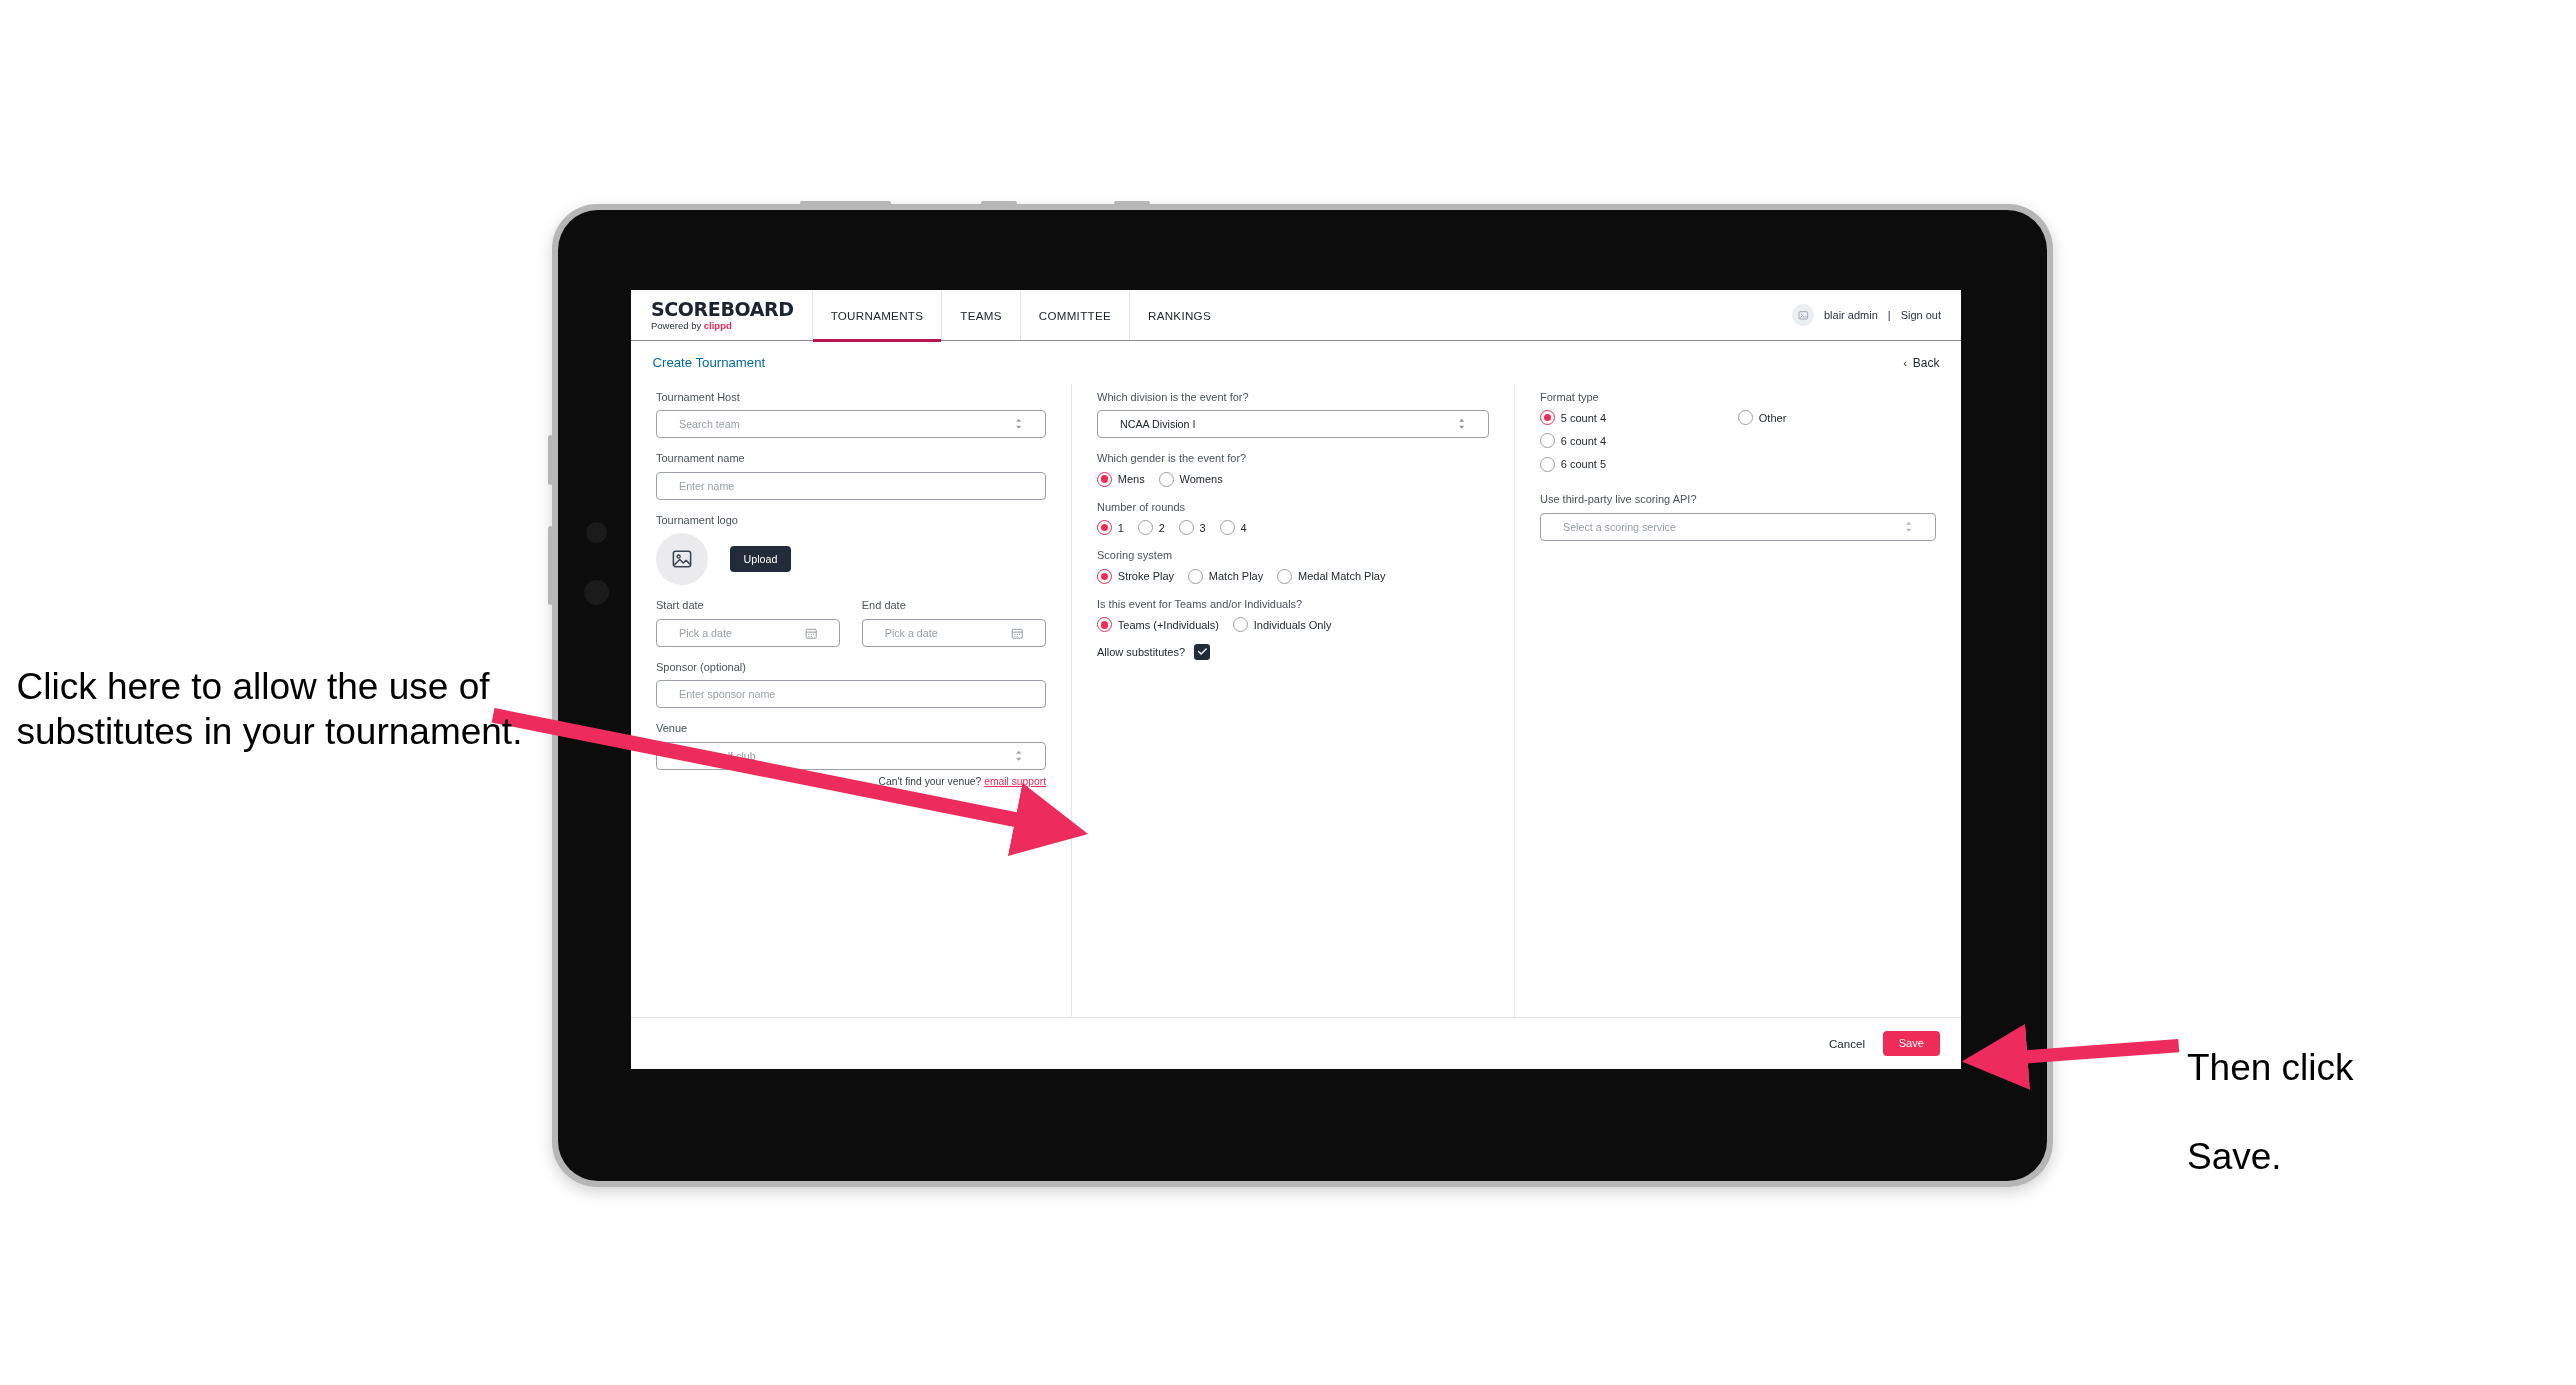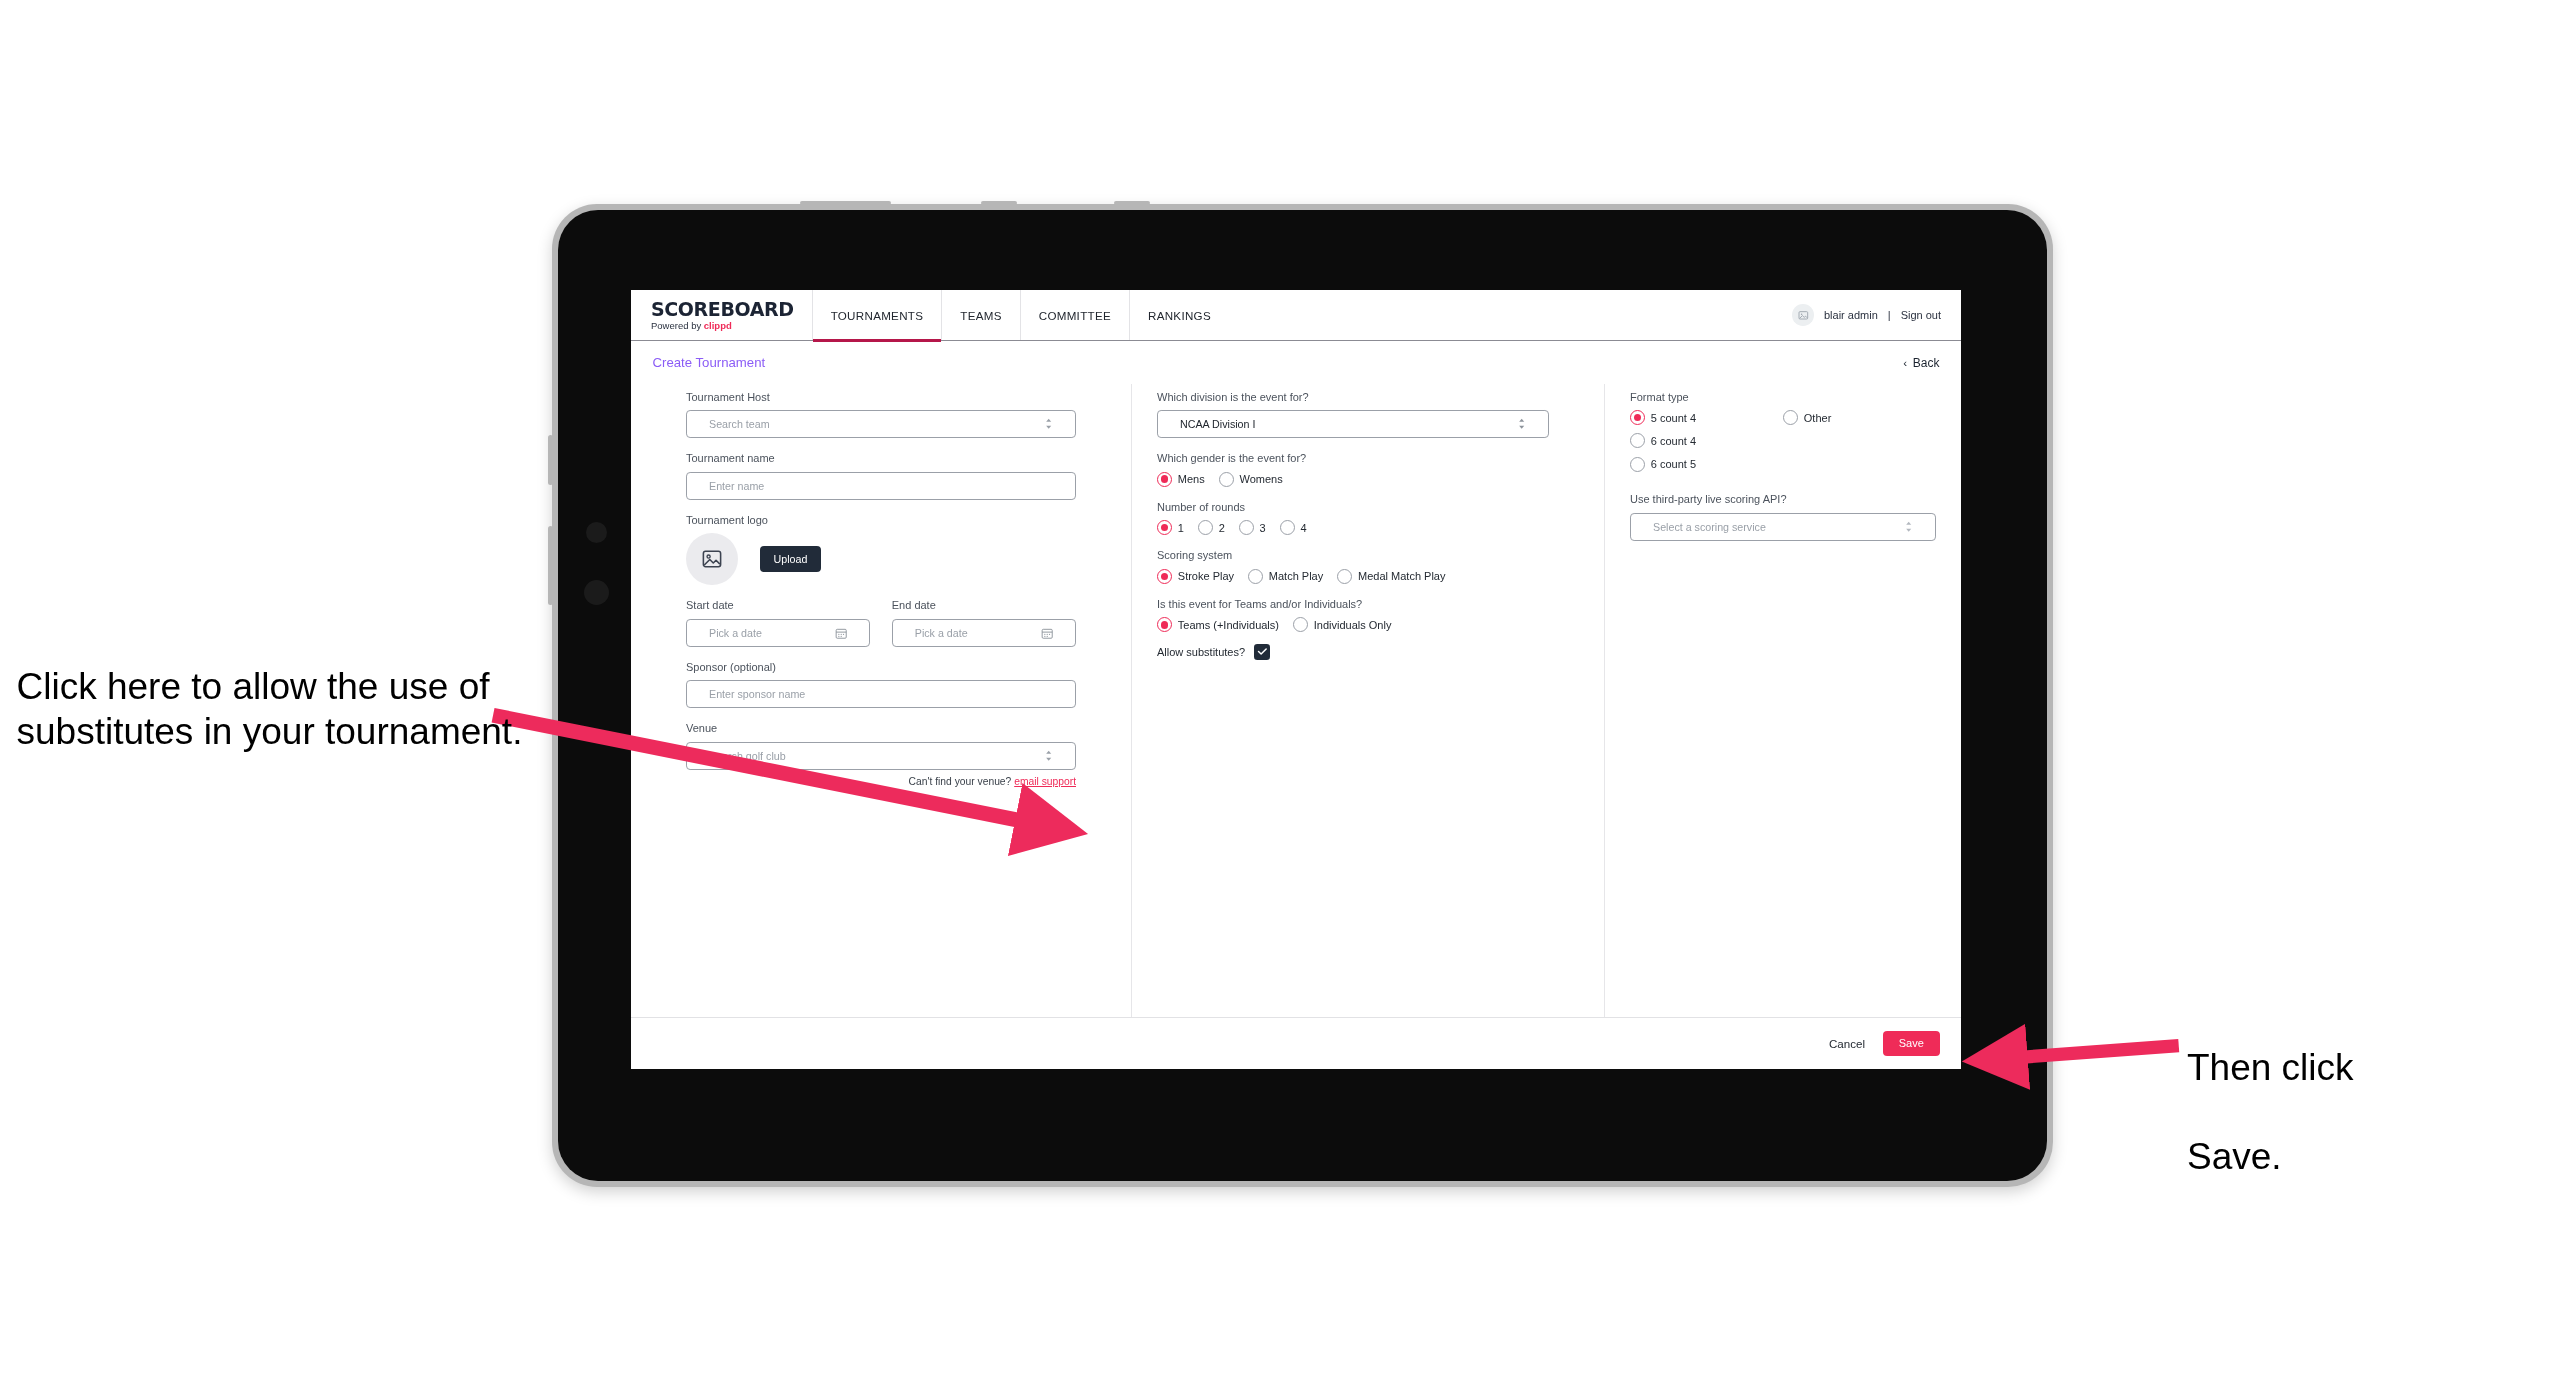--- a/index.html
+++ b/index.html
@@ -87,30 +87,30 @@
   }
   #nav-user { font-size: 11px; color: #2b3240; }
   #nav-sep  { font-size: 11px; color: #2b3240; }
   #nav-signout { font-size: 11px; color: #2b3240; cursor: pointer; }
 
   
   #page-head {
     height: 43px; display: flex; align-items: center;
     padding: 0 21.5px; flex: none;
   }
-  #page-title { font-size: 13.2px; color: #8b5cf6; }
+  #page-title { font-size: 13.2px; color: #0369a1; }
   #back-link {
     margin-left: auto; display: flex; align-items: center; gap: 5.8px;
     font-size: 12px; color: #1c2430; cursor: pointer;
   }
   #back-chev { font-size: 11.6px; color: #1c2430; line-height: 1; }
 
   
   #columns { flex: 1; display: flex; min-height: 0; }
-  .col { padding: 6.6px 25px 0 25px; margin-left: 30px; }
+  .col { padding: 6.6px 25px 0 25px; }
   #col-1 { width: 440px; }
   #col-2 { width: 443px; border-left: 0.8px solid #e6e6e9; }
   #col-3 { flex: 1; border-left: 0.8px solid #e6e6e9; }
 
   .fld-label {
     font-size: 11px; color: #4b525c; margin-bottom: 5.8px;
     line-height: 1.25;
   }
   .group { margin-bottom: 14px; }
 

